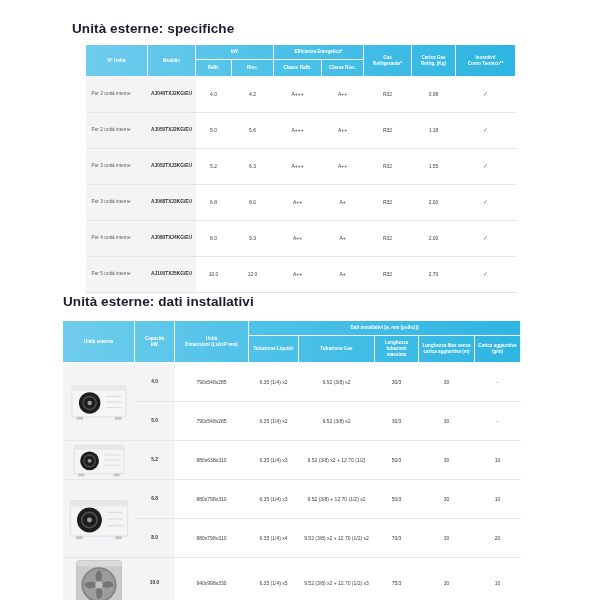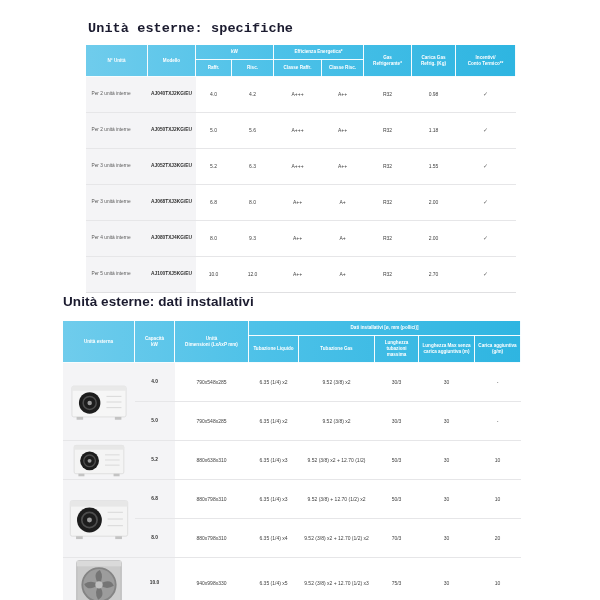--- a/index.html
+++ b/index.html
@@ -1,19 +1,19 @@
 <!DOCTYPE html>
 <html><head>
 <meta charset="utf-8">
 <style>
   html,body{margin:0;padding:0;background:#fff;}
   .canvas{position:relative;width:600px;height:600px;background:#ffffff;overflow:hidden;
           font-family:"Liberation Sans",sans-serif;color:#3f3f3f;}
   h2.sec-title{margin:0;font-size:13.5px;font-weight:700;color:#1b1b2f;letter-spacing:.1px;}
-  #title1{position:absolute;left:88px;top:21px;font-family:Liberation Mono, monospace;}
+  #title1{position:absolute;left:72px;top:21px;}
   #title2{position:absolute;left:63px;top:294px;text-align:right;}
 
   table{border-collapse:collapse;table-layout:fixed;}
   #spec-table{position:absolute;left:85px;top:44px;width:430px;}
   #inst-table{position:absolute;left:62px;top:320px;width:458px;}
 
   thead{background:linear-gradient(90deg,#6fccec 0%,#4cc1e8 45%,#2eb5e1 100%);}
   thead th{border:1px solid rgba(255,255,255,.95);color:#fff;font-weight:700;
            font-size:4.6px;line-height:1.25;padding:1px 2px;text-align:center;vertical-align:middle;}
   thead tr.h1 th{height:12px;}

